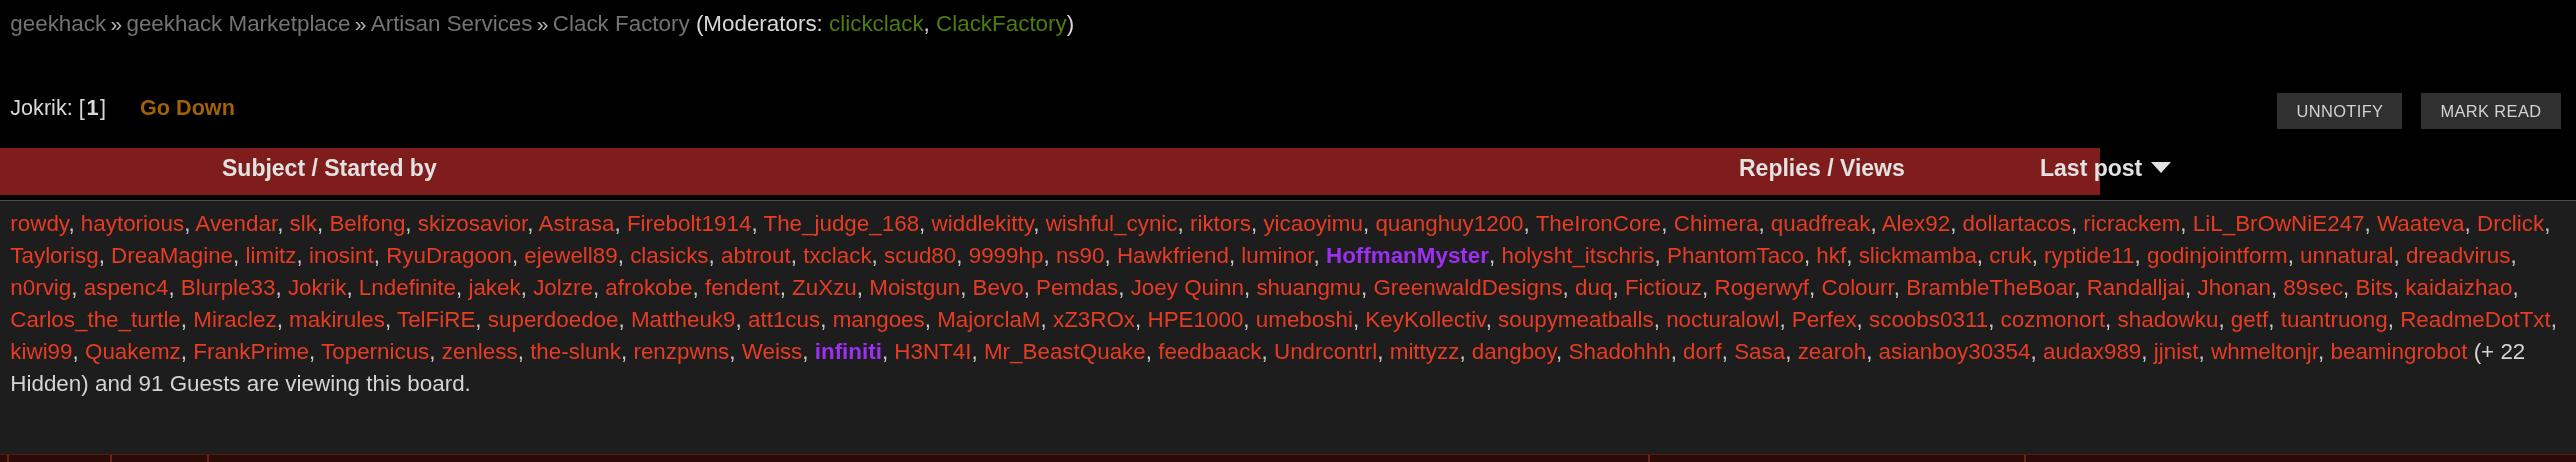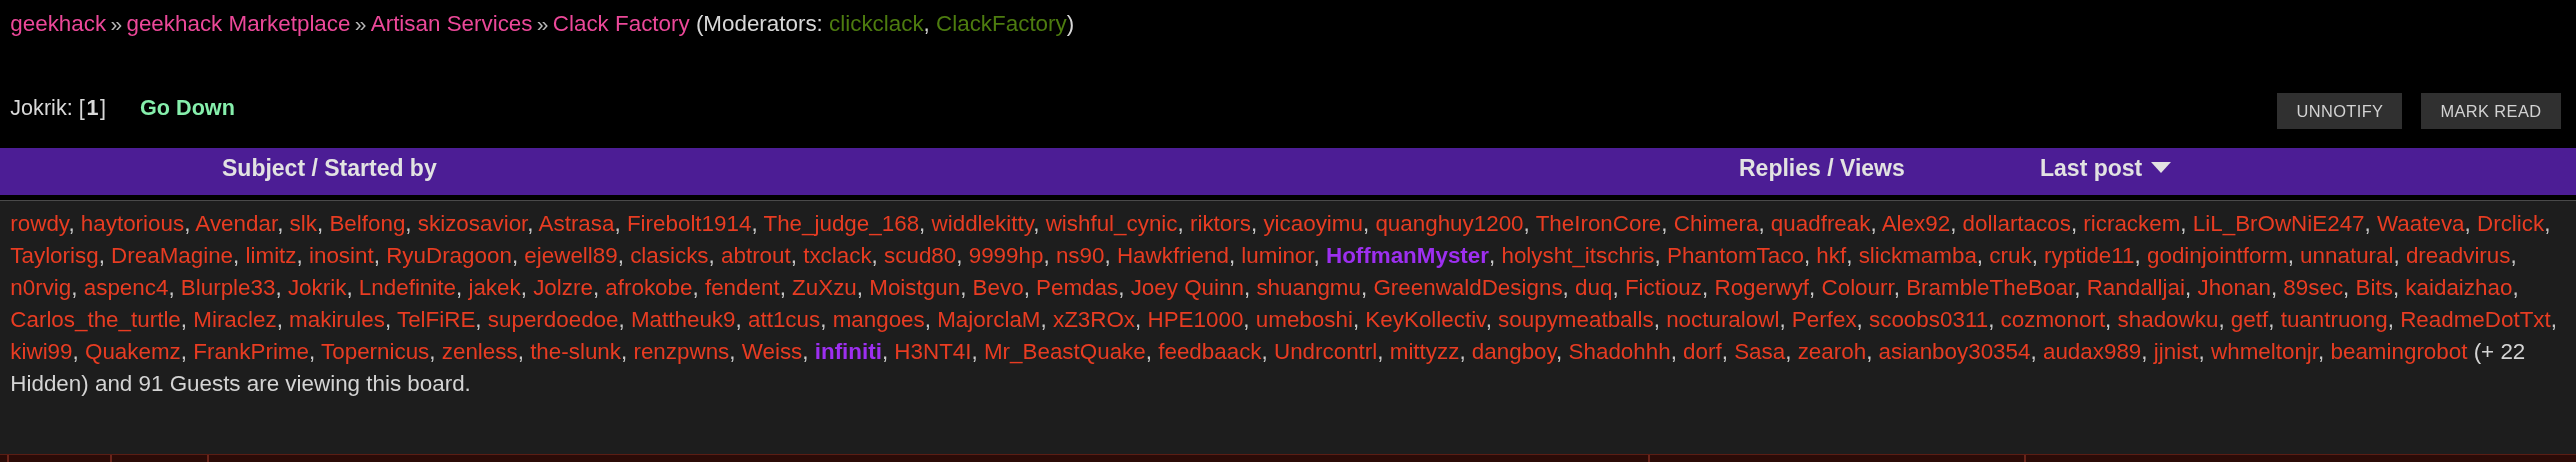--- a/index.html
+++ b/index.html
@@ -32,21 +32,21 @@
 
   
   .navigate-section {
     position: absolute;
     left: 10.3px;
     top: 10.3px;
     font-size: 22.4px;
     line-height: 28px;
     white-space: nowrap;
   }
-  .navigate-section .crumb { color: #ec4899; }
+  .navigate-section .crumb { color: #737373; }
   .navigate-section .sep {
     color: #b9b9b9;
     padding: 0 4.3px;
     font-size: 21px;
   }
   .navigate-section .mods-wrap { color: #d8d8d8; }
   .navigate-section .mod-link { color: #4d7c0f; }
 
   
   .pagesection {
@@ -66,21 +66,21 @@
     white-space: nowrap;
   }
   .pagelinks .pglabel { color: #d8d8d8; }
   .pagelinks .current-page {
     color: #d8d8d8;
     font-weight: bold;
     padding: 0 1.7px;
   }
   .pagelinks .brackets { color: #d8d8d8; }
   .pagelinks .godown {
-    color: #86efac;
+    color: #a16207;
     font-weight: bold;
     margin-left: 28px;
   }
 
   .buttonlist {
     position: absolute;
     right: 15.5px;
     top: 0px;
     display: flex;
     gap: 19px;
@@ -99,23 +99,23 @@
     font-family: "Liberation Sans", sans-serif;
     cursor: pointer;
     white-space: nowrap;
   }
 
   
   .table-head {
     position: absolute;
     left: 0;
     top: 148px;
-    width: 2576px;
+    width: 2100px;
     height: 47px;
-    background: #4c1d95;
+    background: #7f1d1d;
   }
   .th {
     position: absolute;
     top: 0;
     font-size: 23px;
     line-height: 41px;
     font-weight: bold;
     color: #e2e2e2;
     white-space: nowrap;
   }

